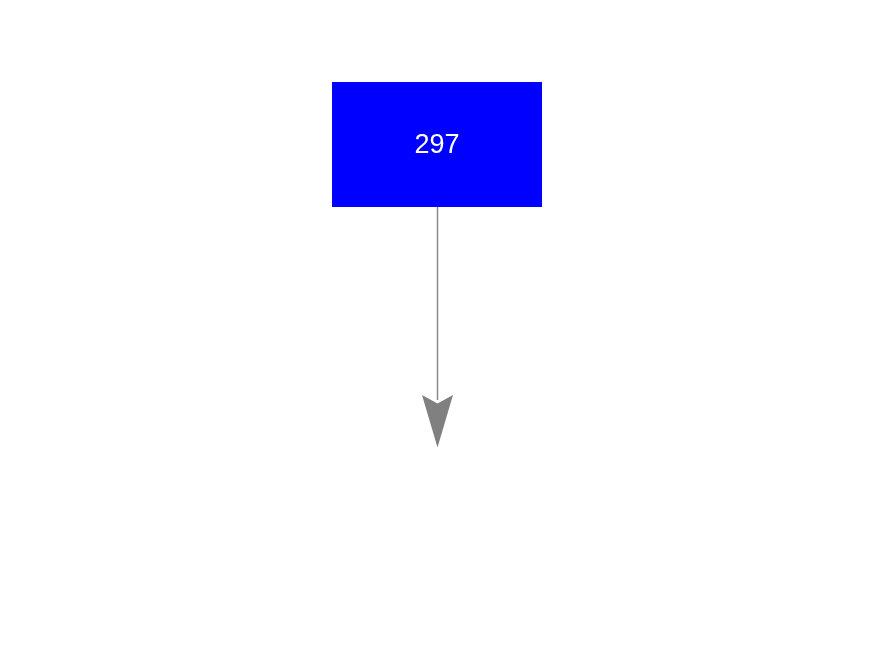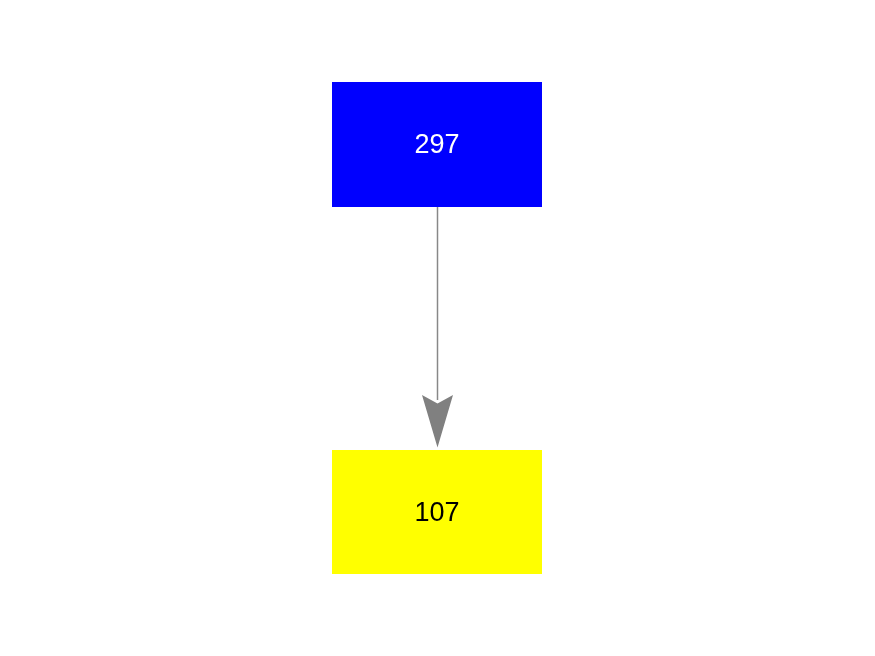--- a/index.html
+++ b/index.html
@@ -51,17 +51,14 @@
 
   <div class="node node-top" style="background: rgb(0, 0, 255); color: rgb(255, 255, 255);">
     <span>297</span>
   </div>
 
   <svg class="edge-svg" viewBox="0 0 875 656" xmlns="http://www.w3.org/2000/svg">
     <line x1="437.5" y1="207" x2="437.5" y2="400" stroke-width="1.5" style="stroke: rgb(136, 136, 136);"></line>
     <polygon points="422,395 437.5,403.5 453,395 437.5,447.5" style="fill: rgb(128, 128, 128);"></polygon>
   </svg>
 
-  <div class="node node-bottom" style="background: rgb(255, 255, 0); color: rgb(0, 0, 0);">
-    <span>107</span>
-  </div>
 
 </div>
 
 </body></html>

